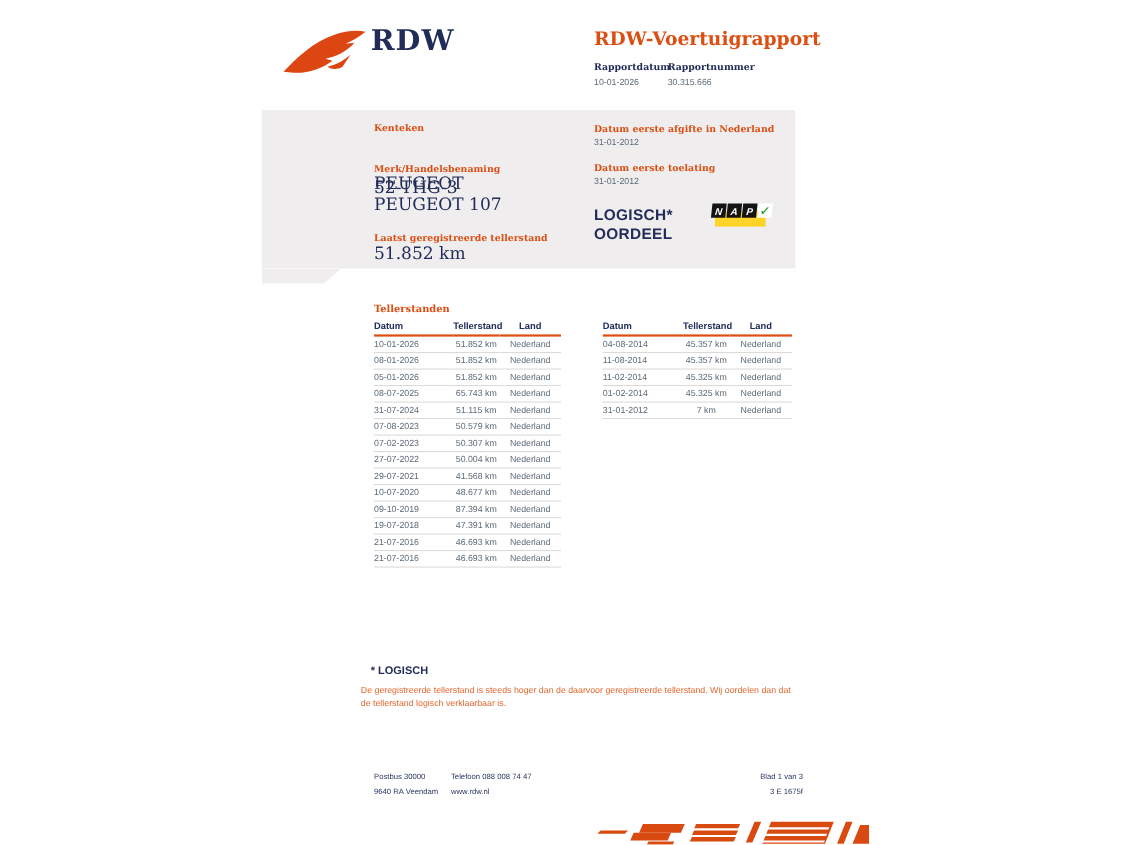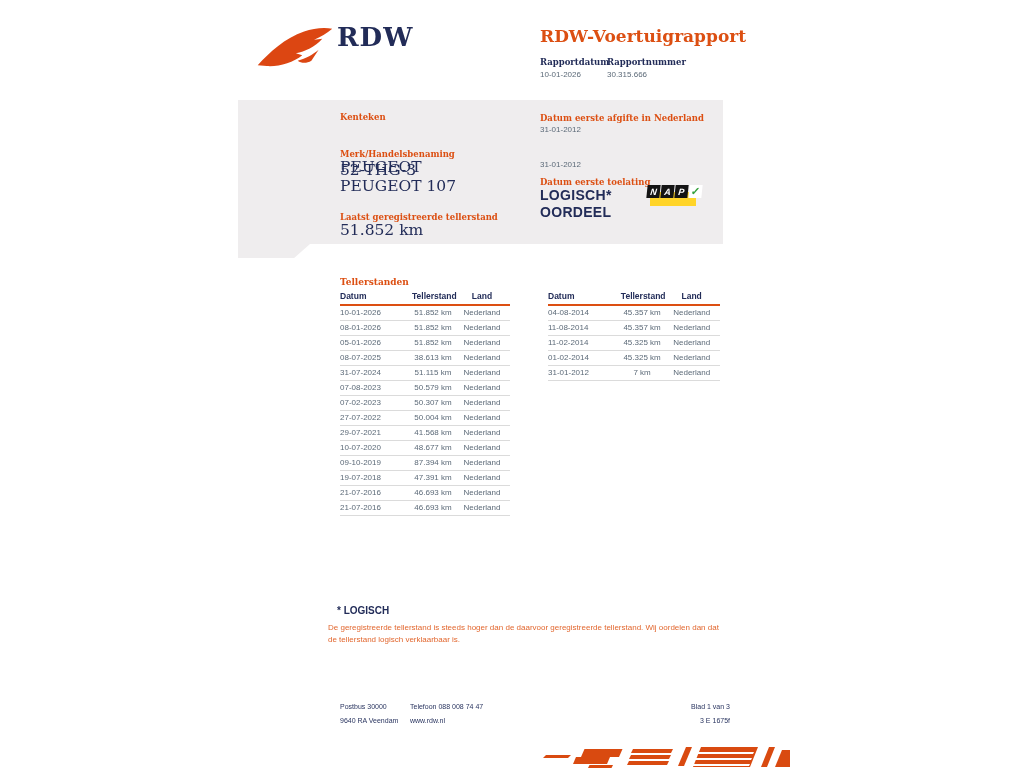--- a/index.html
+++ b/index.html
@@ -98,21 +98,21 @@
 
   <div class="abs field-label" style="left:340px;top:149px;">Merk/Handelsbenaming</div>
   <div class="abs field-value" style="left:340px;top:158px;width:145px;">PEUGEOT PEUGEOT 107</div>
 
   <div class="abs field-label" style="left:340px;top:212px;">Laatst geregistreerde tellerstand</div>
   <div class="abs field-value" style="left:340px;top:221px;">51.852 km</div>
 
   <div class="abs field-label" style="left:540px;top:113px;width:170px;">Datum eerste afgifte in Nederland</div>
   <div class="abs meta-value" style="left:540px;top:125px;">31-01-2012</div>
 
-  <div class="abs field-label" style="left:540px;top:148px;margin-top:29px;">Datum eerste toelating</div>
+  <div class="abs field-label" style="left:540px;top:148px;">Datum eerste toelating</div>
   <div class="abs meta-value" style="left:540px;top:160px;">31-01-2012</div>
 
   <div class="abs oordeel" style="left:540px;top:187px;">
     <div>LOGISCH*</div>
     <div>OORDEEL</div>
   </div>
 
   <div class="abs nap">
     <div class="nap-yellow"></div>
     <div class="nap-boxes">
@@ -150,21 +150,21 @@
             <td class="num">51.852 km</td>
             <td class="num">Nederland</td>
           </tr>
           <tr>
             <td>05-01-2026</td>
             <td class="num">51.852 km</td>
             <td class="num">Nederland</td>
           </tr>
           <tr>
             <td>08-07-2025</td>
-            <td class="num">38.613 km</td>
+            <td class="num">65.743 km</td>
             <td class="num">Nederland</td>
           </tr>
           <tr>
             <td>31-07-2024</td>
             <td class="num">51.115 km</td>
             <td class="num">Nederland</td>
           </tr>
           <tr>
             <td>07-08-2023</td>
             <td class="num">50.579 km</td>

